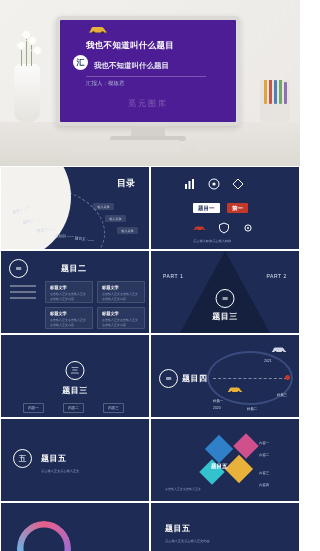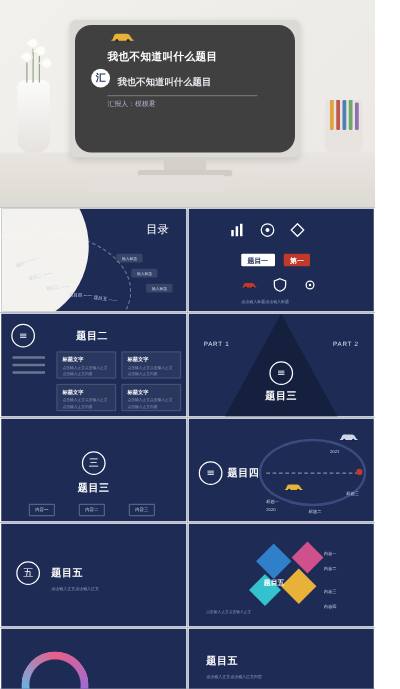--- a/index.html
+++ b/index.html
@@ -20,21 +20,21 @@
   .hero .desk {
     position:absolute; left:0; bottom:0; width:300px; height:44px;
     background: linear-gradient(180deg,#e9e6e1,#ddd9d3);
   }
   .monitor {
     position:absolute; left:56px; top:16px; width:184px; height:110px;
     background:#dcdad6; border-radius:5px; padding:4px;
     box-shadow:0 2px 6px rgba(0,0,0,.14);
   }
   .monitor .screen {
-    width:100%; height:100%; background:#404040; border-radius:13px;
+    width:100%; height:100%; background:#4c1d95; border-radius:1px;
     position:relative; overflow:hidden;
   }
   .mon-stand {
     position:absolute; left:131px; top:126px; width:34px; height:12px;
     background:#d4d1cc;
   }
   .mon-base {
     position:absolute; left:110px; top:136px; width:76px; height:5px;
     background:#cfccc6; border-radius:3px;
   }
@@ -113,21 +113,21 @@
 
   
   .arc {
     position:absolute; left:-58px; top:-34px; width:128px; height:128px;
     border-radius:50%; background:#f3f2ef;
   }
   .arc2 {
     position:absolute; left:-46px; top:18px; width:150px; height:96px;
     border-radius:50%; border:1px dashed rgba(255,255,255,.35);
   }
-  .catalog-title { position:absolute; right:14px; top:10px; font-size:9px; font-weight:normal; }
+  .catalog-title { position:absolute; right:14px; top:10px; font-size:9px; font-weight:bold; }
   .cat-item {
     position:absolute; font-size:3.6px; color:#ccd3e6;
     transform-origin:left center;
   }
   .cat-tag {
     position:absolute; width:21px; height:7px; border-radius:1px;
     background:rgba(255,255,255,.12); font-size:3px; color:#cdd4e7;
     display:flex; align-items:center; justify-content:center;
   }
 
@@ -214,20 +214,21 @@
         <svg class="car-icon" viewBox="0 0 40 18">
           <path d="M4 13 L7 6 Q8 4 11 4 L27 4 Q30 4 32 7 L35 12 L36 13 Q38 13 38 15 L2 15 Q2 13 4 13 Z" fill="#e8b23a"></path>
           <circle cx="11" cy="15" r="2.6" fill="#2a2a2a"></circle>
           <circle cx="29" cy="15" r="2.6" fill="#2a2a2a"></circle>
         </svg>
         <div class="screen-title cn">我也不知道叫什么题目</div>
         <div class="mark-badge cn">汇</div>
         <div class="screen-sub cn">我也不知道叫什么题目</div>
         <div class="screen-rule"></div>
         <div class="screen-foot cn">汇报人：模板君</div>
+        <div class="watermark cn">觅元图库</div>
       </div>
     </div>
     <div class="mon-stand"></div>
     <div class="mon-base"></div>
 
     <div class="keyboard"></div>
     <div class="mouse"></div>
   </div>
 
   <div class="grid">

